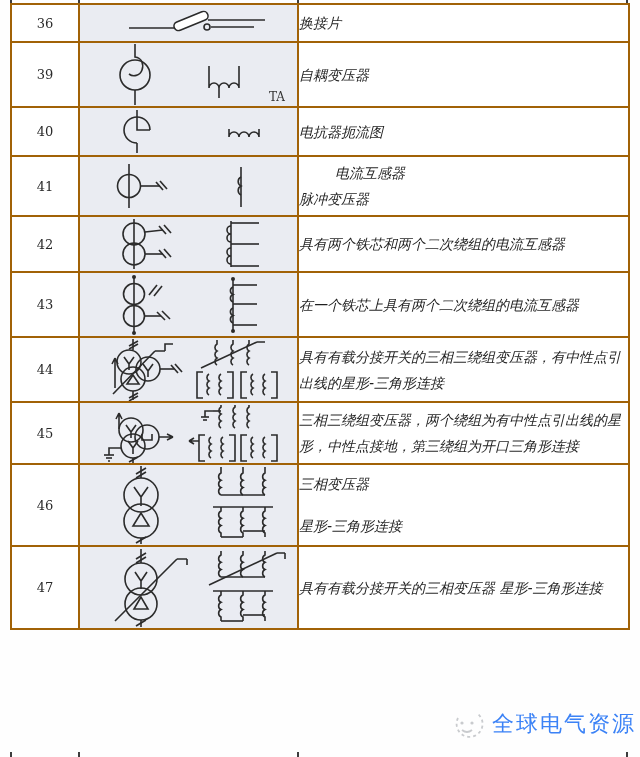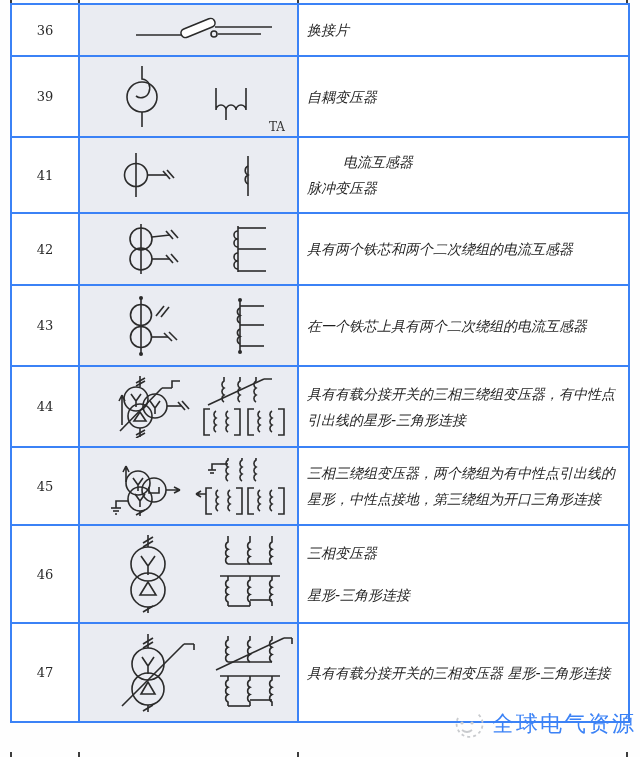--- a/index.html
+++ b/index.html
@@ -9,22 +9,22 @@
     -webkit-font-smoothing:antialiased;
   }
   .stage{position:relative;width:640px;height:757px;background:#fefefe;}
   
   table.symtable{
     position:absolute;left:10px;top:3px;width:618px;
     border-collapse:collapse;table-layout:fixed;
     background:#ffffff;
   }
   table.symtable td{
-    border:2px solid #3b82f6;
-    padding:8px;vertical-align:middle;overflow:hidden;
+    border:2px solid #a16207;
+    padding:0;vertical-align:middle;overflow:hidden;
   }
   col.c-num{width:68px;}
   col.c-sym{width:219px;}
   col.c-desc{width:331px;}
   td.num{
     text-align:center;
     font-family:"DejaVu Serif","Liberation Serif",serif;
     font-size:13px;color:#2a2a2a;
   }
   td.sym{background:#eaecf2;position:relative;}
@@ -114,20 +114,34 @@
           <path d="M128,23 V45 a5,5 0 0 1 10,0 a5,5 0 0 1 10,0 a5,5 0 0 1 10,0 V23"></path>
           <line x1="138" y1="45" x2="138" y2="55"></line>
         </svg>
         <span class="ta">TA</span>
       </td>
       <td class="desc">
         <div class="line">自耦变压器</div>
       </td>
     </tr>
 
+    <tr class="ht40">
+      <td class="num">40</td>
+      <td class="sym">
+        <svg class="glyph" width="215" height="47" viewBox="0 0 215 47">
+          <path d="M56,2 V22 H69"></path>
+          <path d="M69,22 A13,13 0 1 0 56,35"></path>
+          <line x1="56" y1="35" x2="56" y2="45"></line>
+          <path d="M148,21 V29 a5,5 0 0 1 10,0 a5,5 0 0 1 10,0 a5,5 0 0 1 10,0 V21"></path>
+        </svg>
+      </td>
+      <td class="desc">
+        <div class="line">电抗器扼流图</div>
+      </td>
+    </tr>
 
     <tr class="ht41">
       <td class="num">41</td>
       <td class="sym">
         <svg class="glyph" width="215" height="58" viewBox="0 0 215 58">
           <line x1="48" y1="7" x2="48" y2="51"></line>
           <circle cx="48" cy="29" r="11.5"></circle>
           <line x1="60" y1="29" x2="79" y2="29"></line>
           <line x1="75" y1="25" x2="82" y2="33"></line>
           <line x1="79" y1="24" x2="86" y2="32"></line>

